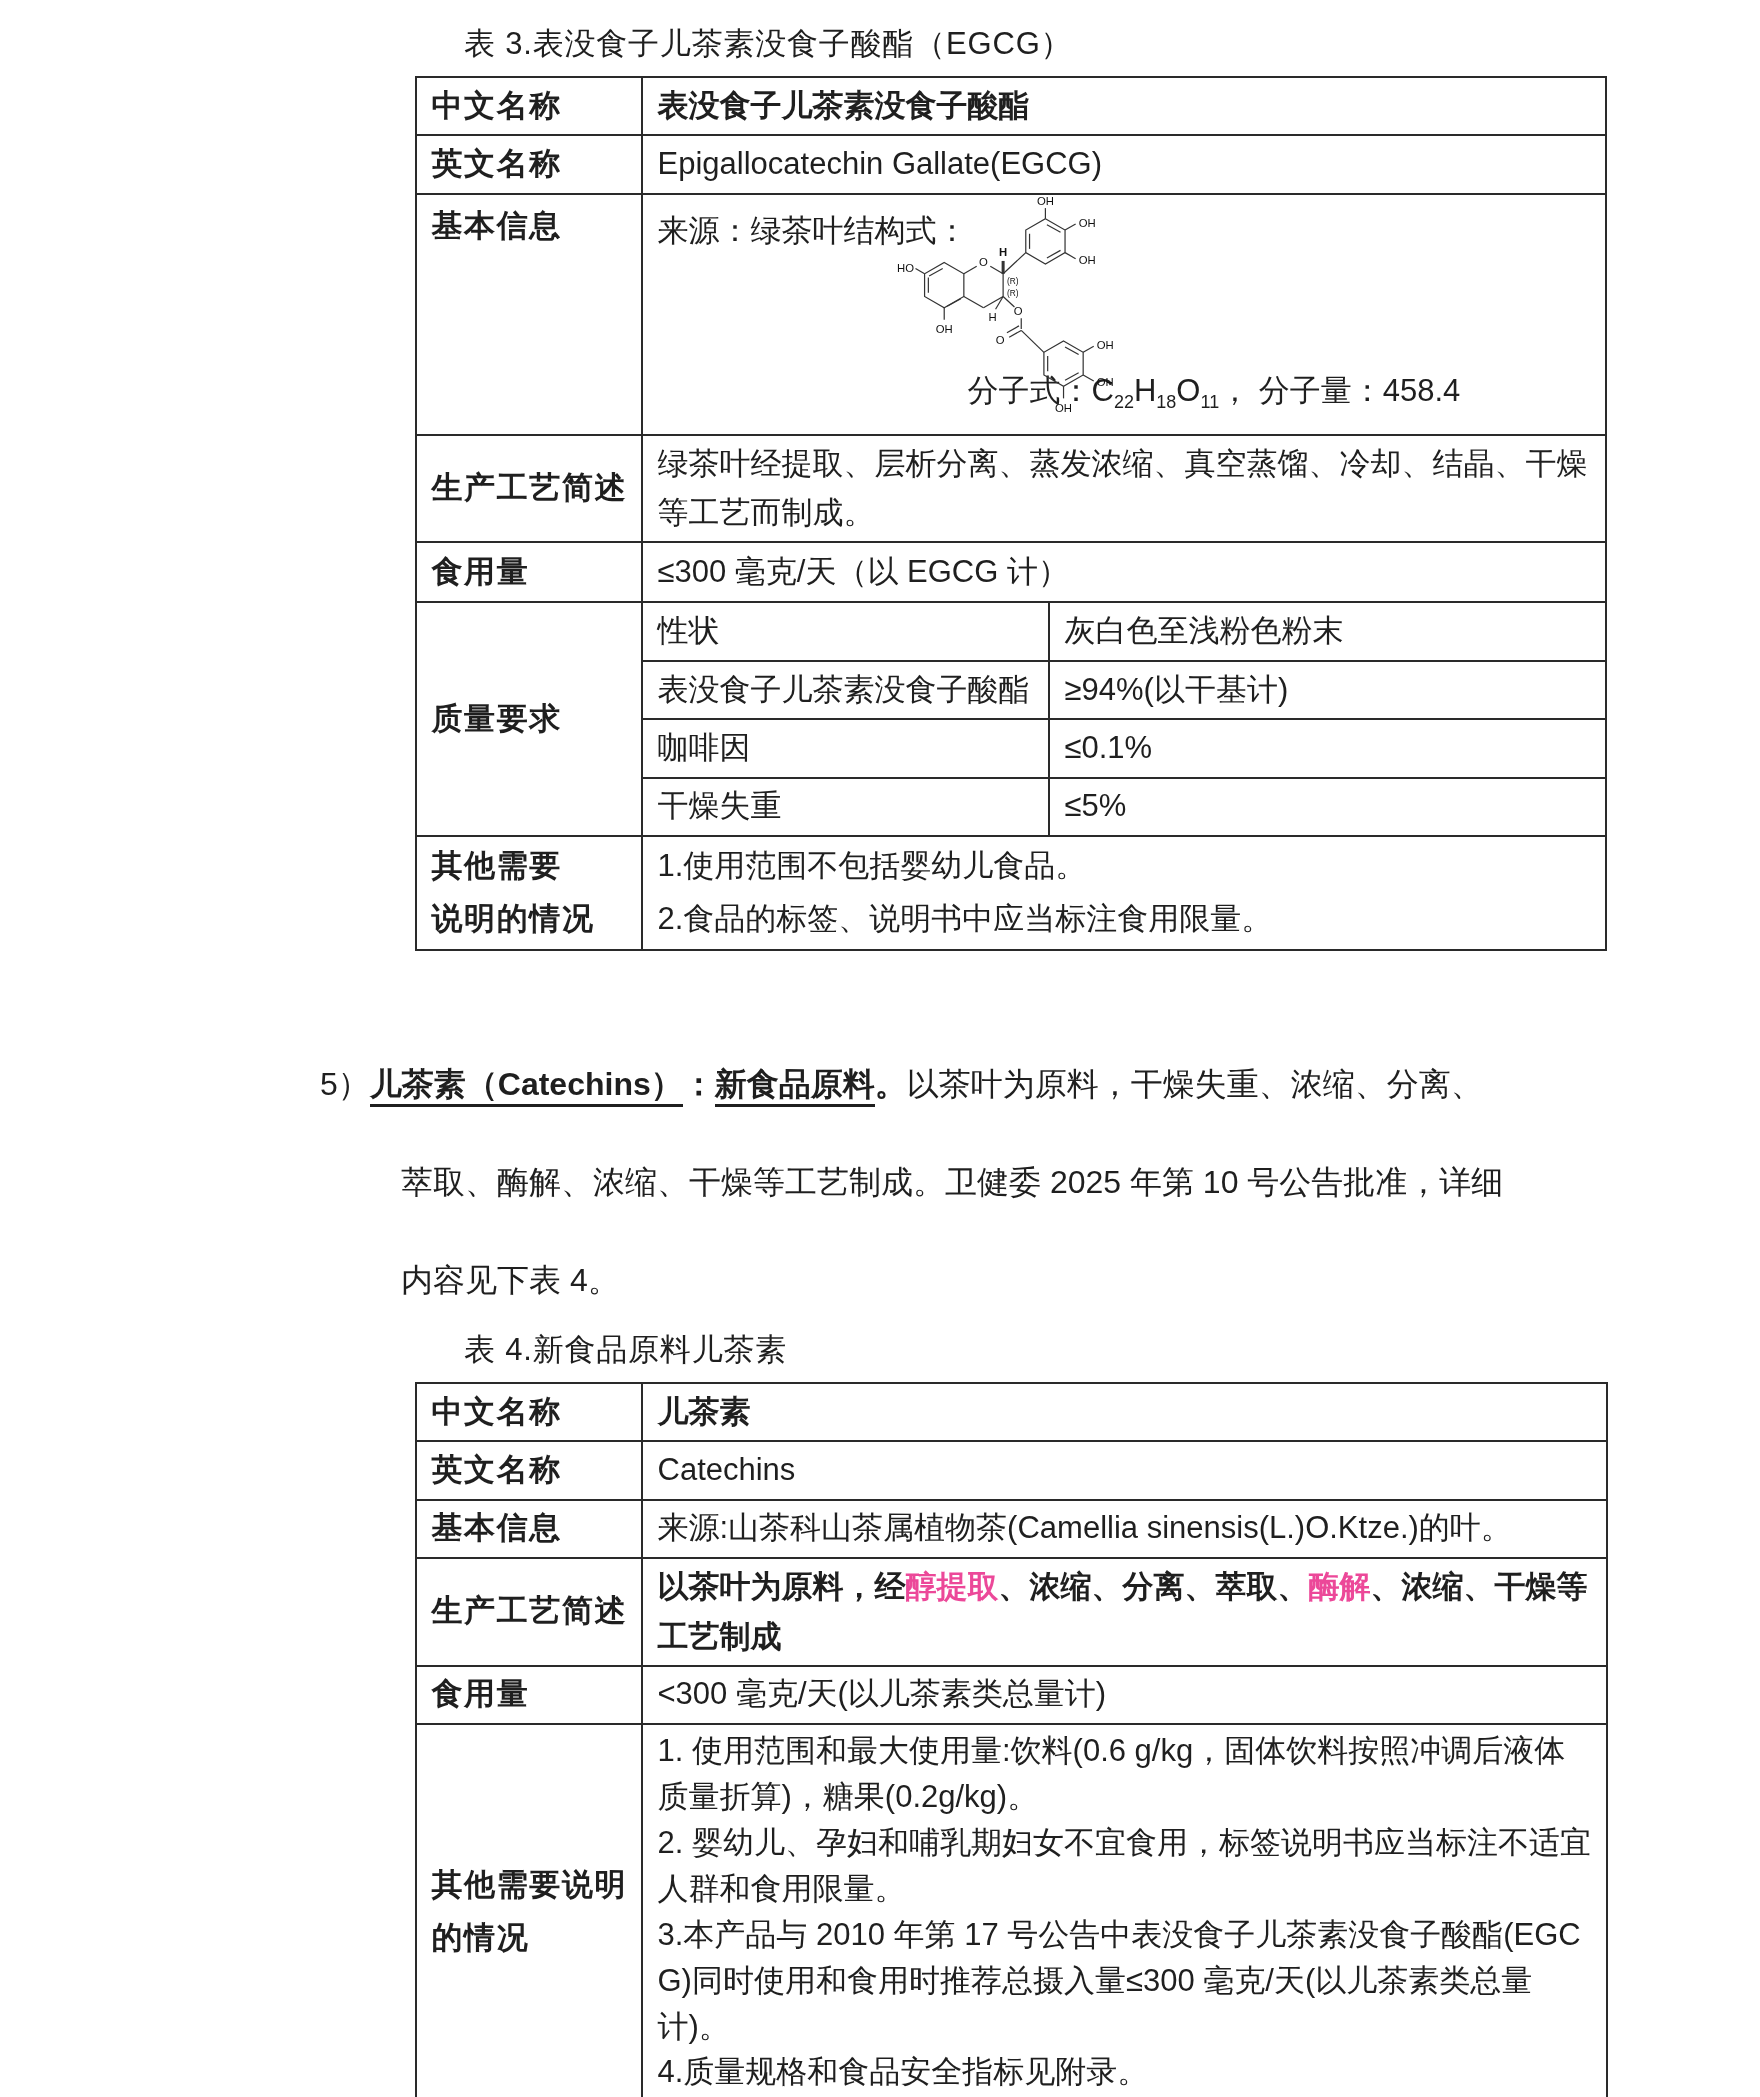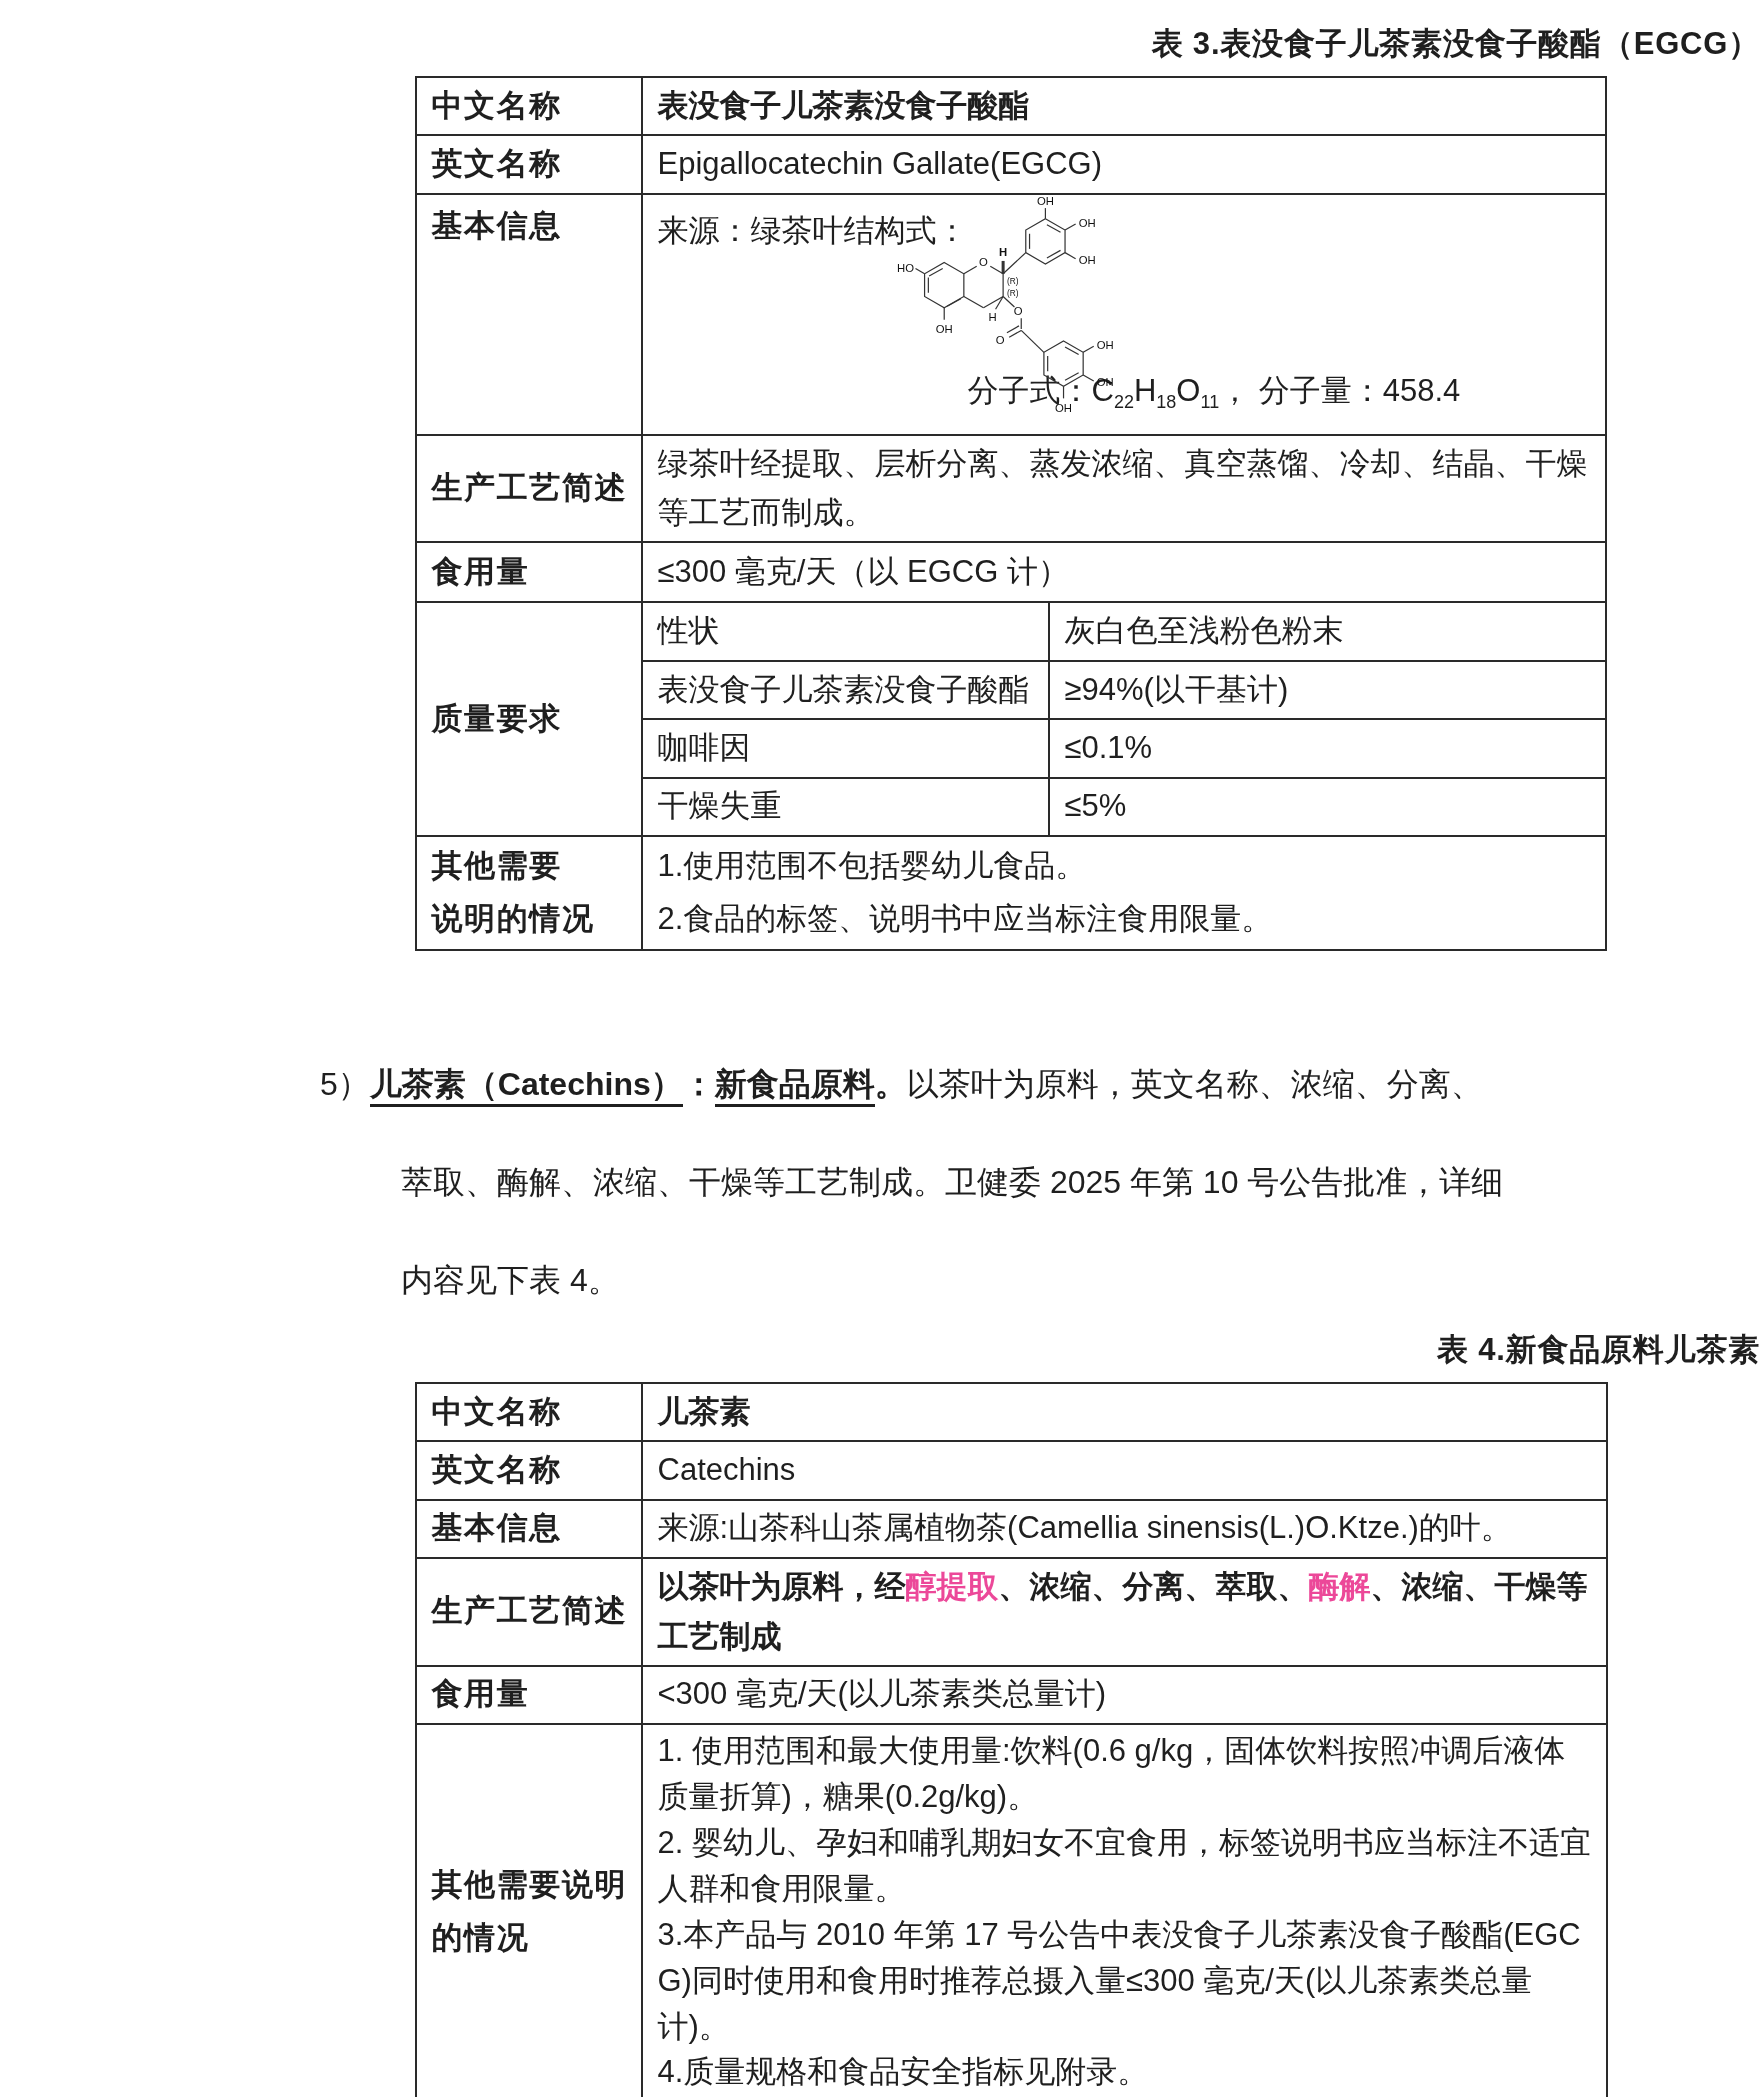--- a/index.html
+++ b/index.html
@@ -5,23 +5,22 @@
   html,body{margin:0;padding:0;}
   body{
     width:1760px;height:2097px;background:#ffffff;overflow:hidden;
     font-family:"Liberation Sans","DejaVu Sans",sans-serif;
     color:#1f1f1f;
   }
   .page{position:relative;width:1760px;height:2097px;}
 
   
   .tbl-title{
-    font-size:31px;font-weight:bold;letter-spacing:0.8px;
+    font-size:31px;font-weight:normal;letter-spacing:0.8px;
     margin:22.6px 0 11.3px 464px;
-    text-align:right;
   }
   .tbl-title.t4{margin:29px 0 11.3px 464px;}
 
   
   table.doc{
     border-collapse:collapse;table-layout:fixed;
     margin-left:415px;width:1191px;
     font-size:31px;
   }
   table.doc td{
@@ -207,21 +206,21 @@
         <div>说明的情况</div>
       </td>
       <td colspan="2" class="other-items">
         <p style="line-height:1.7;">1.使用范围不包括婴幼儿食品。</p>
         <p style="line-height:1.7;">2.食品的标签、说明书中应当标注食用限量。</p>
       </td>
     </tr>
   </tbody>
     </table>
 
-  <div class="sec-line s5-l1"><span>5）</span><span class="ub">儿茶素（Catechins）</span><span class="b">：</span><span class="ub">新食品原料</span><span class="b">。</span><span>以茶叶为原料，英文名称、浓缩、分离、</span></div>
+  <div class="sec-line s5-l1"><span>5）</span><span class="ub">儿茶素（Catechins）</span><span class="b">：</span><span class="ub">新食品原料</span><span class="b">。</span><span>以茶叶为原料，干燥失重、浓缩、分离、</span></div>
   <div class="sec-line s5-l2">萃取、酶解、浓缩、干燥等工艺制成。卫健委 2025 年第 10 号公告批准，详细</div>
   <div class="sec-line s5-l3">内容见下表 4。</div>
 
   <div class="tbl-title t4">表 4.新食品原料儿茶素</div>
 
   <table class="doc">
     <colgroup>
         <col style="width:226px">
         <col style="width:965px">
       </colgroup>

